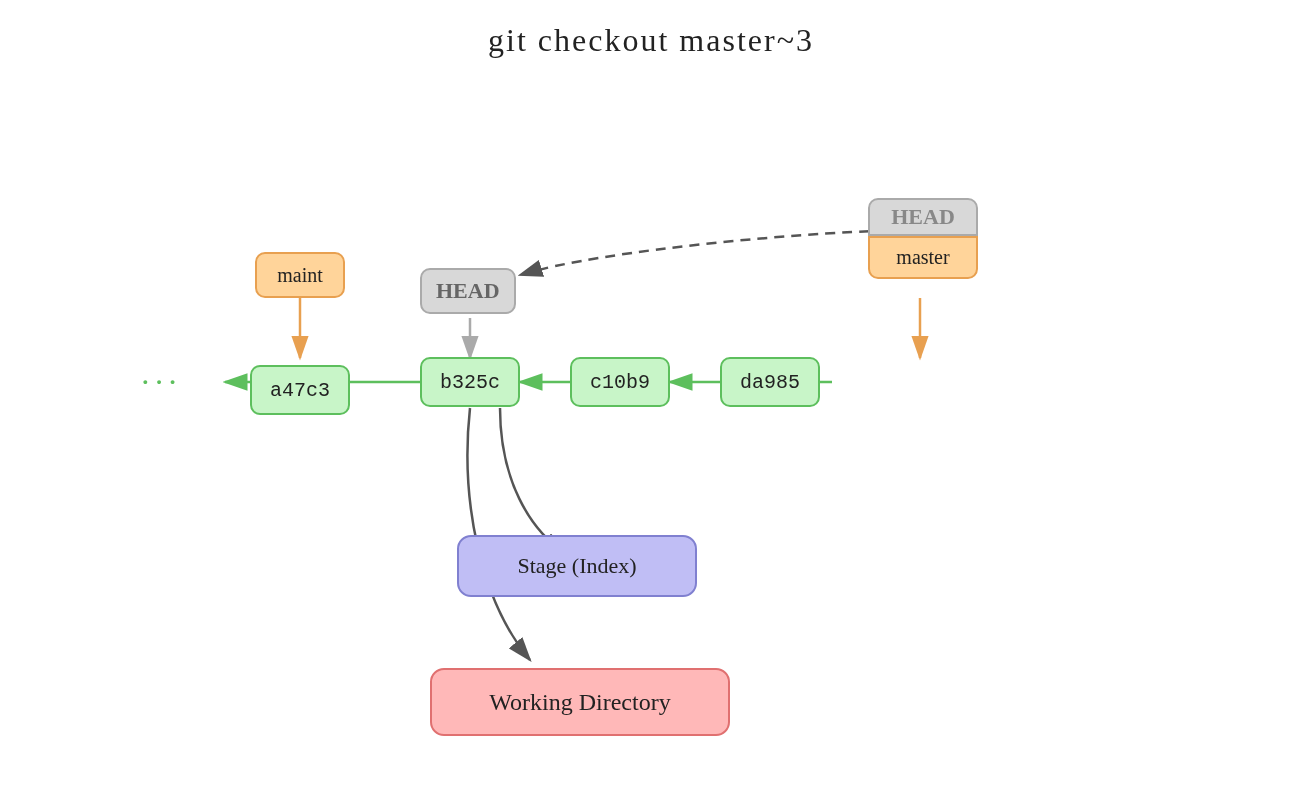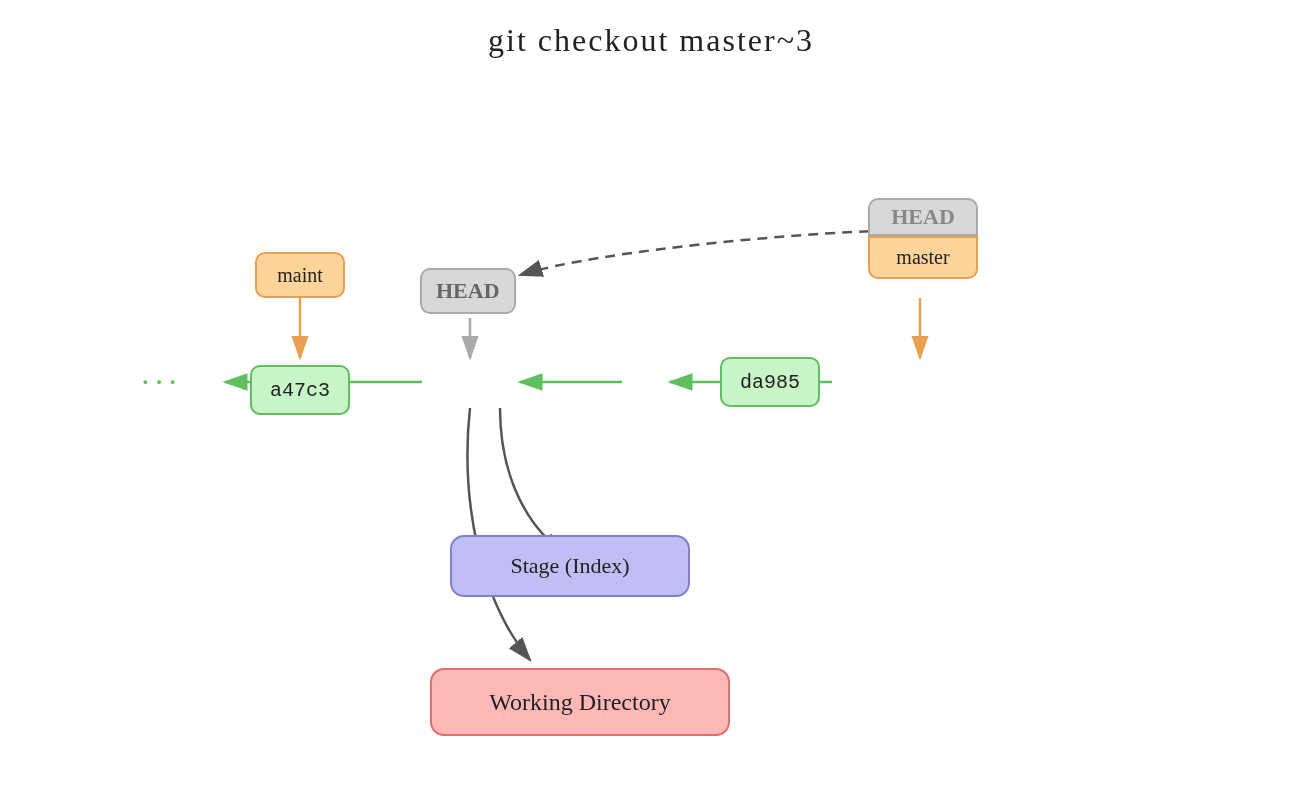--- a/index.html
+++ b/index.html
@@ -114,20 +114,21 @@
       background: #c0bef5;
       border: 2.5px solid #8080d0;
       border-radius: 14px;
       width: 240px;
       height: 62px;
       display: flex;
       align-items: center;
       justify-content: center;
       font-size: 22px;
       color: #222;
+      margin-left: 7px;
     }
 
     
     .wd-box {
       position: absolute;
       background: #ffb8b8;
       border: 2.5px solid #e07070;
       border-radius: 14px;
       width: 300px;
       height: 68px;
@@ -203,21 +204,27 @@
       </marker>
     </defs>
   </svg>
 
   <div class="dots" style="left:140px; top:264px;">···</div>
 
   <div class="commit-box" style="left:250px; top:265px;">
     <span>a47c3</span>
   </div>
 
-
+  <div class="commit-box" style="left:420px; top:257px;">
+    <span>b325c</span>
+  </div>
+
+  <div class="commit-box" style="left:570px; top:257px;">
+    <span>c10b9</span>
+  </div>
 
   <div class="commit-box" style="left:720px; top:257px;">
     <span>da985</span>
   </div>
 
 
   <div class="branch-box" style="left:255px; top:152px;">
     <span>maint</span>
   </div>
 

